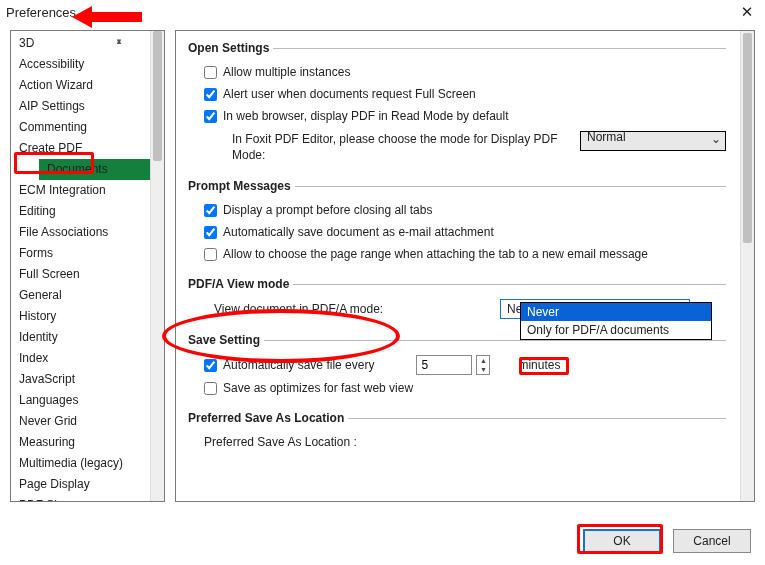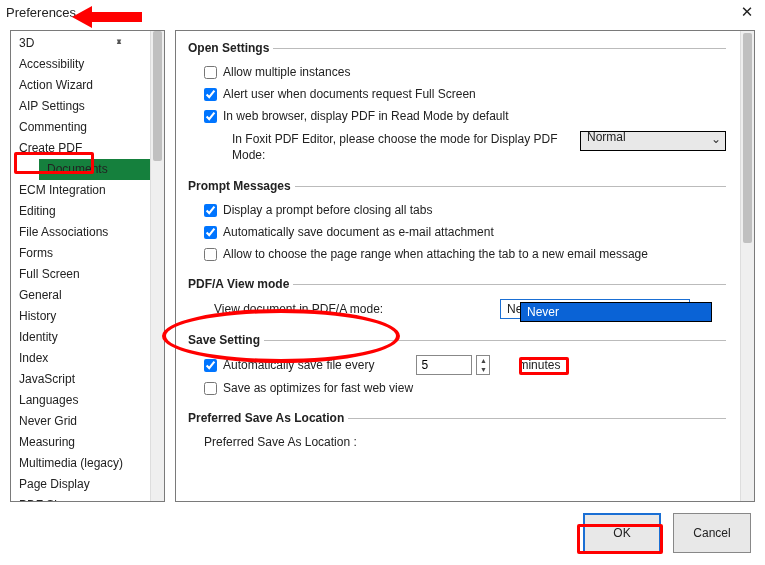--- a/index.html
+++ b/index.html
@@ -190,21 +190,21 @@
   }
 
   .buttons {
     position: absolute;
     right: 14px;
     bottom: 12px;
     display: flex;
     gap: 12px;
   }
   .btn {
-    width: 78px; height: 40px;
+    width: 78px; height: 24px;
     border: 1px solid #888;
     background: #e8e8e8;
     font-size: 12px;
     display:flex;align-items:center;justify-content:center;
     cursor:pointer;
   }
   .btn.primary {
     border: 2px solid #1a6fd4;
     background: #e8e8e8;
   }
@@ -349,20 +349,21 @@
     </div>
     <div class="m-scroll">
       <div class="thumb"></div>
       <div class="track" style="flex:1"></div>
     </div>
   </div>
 </div>
 
 <div class="dropdown" id="pdfa-dd">
     <div class="active">Never</div>
+    <div>Only for PDF/A documents</div>
   </div>
 
 <div class="buttons">
   <div class="btn primary">OK</div>
   <div class="btn">Cancel</div>
 </div>
 
 <div class="anno rect" style="left:14px;top:152px;width:80px;height:22px;"></div>
 <div class="anno circle" style="left:162px;top:309px;width:238px;height:54px;"></div>
 <div class="anno rect" style="left:519px;top:357px;width:50px;height:18px;"></div>

